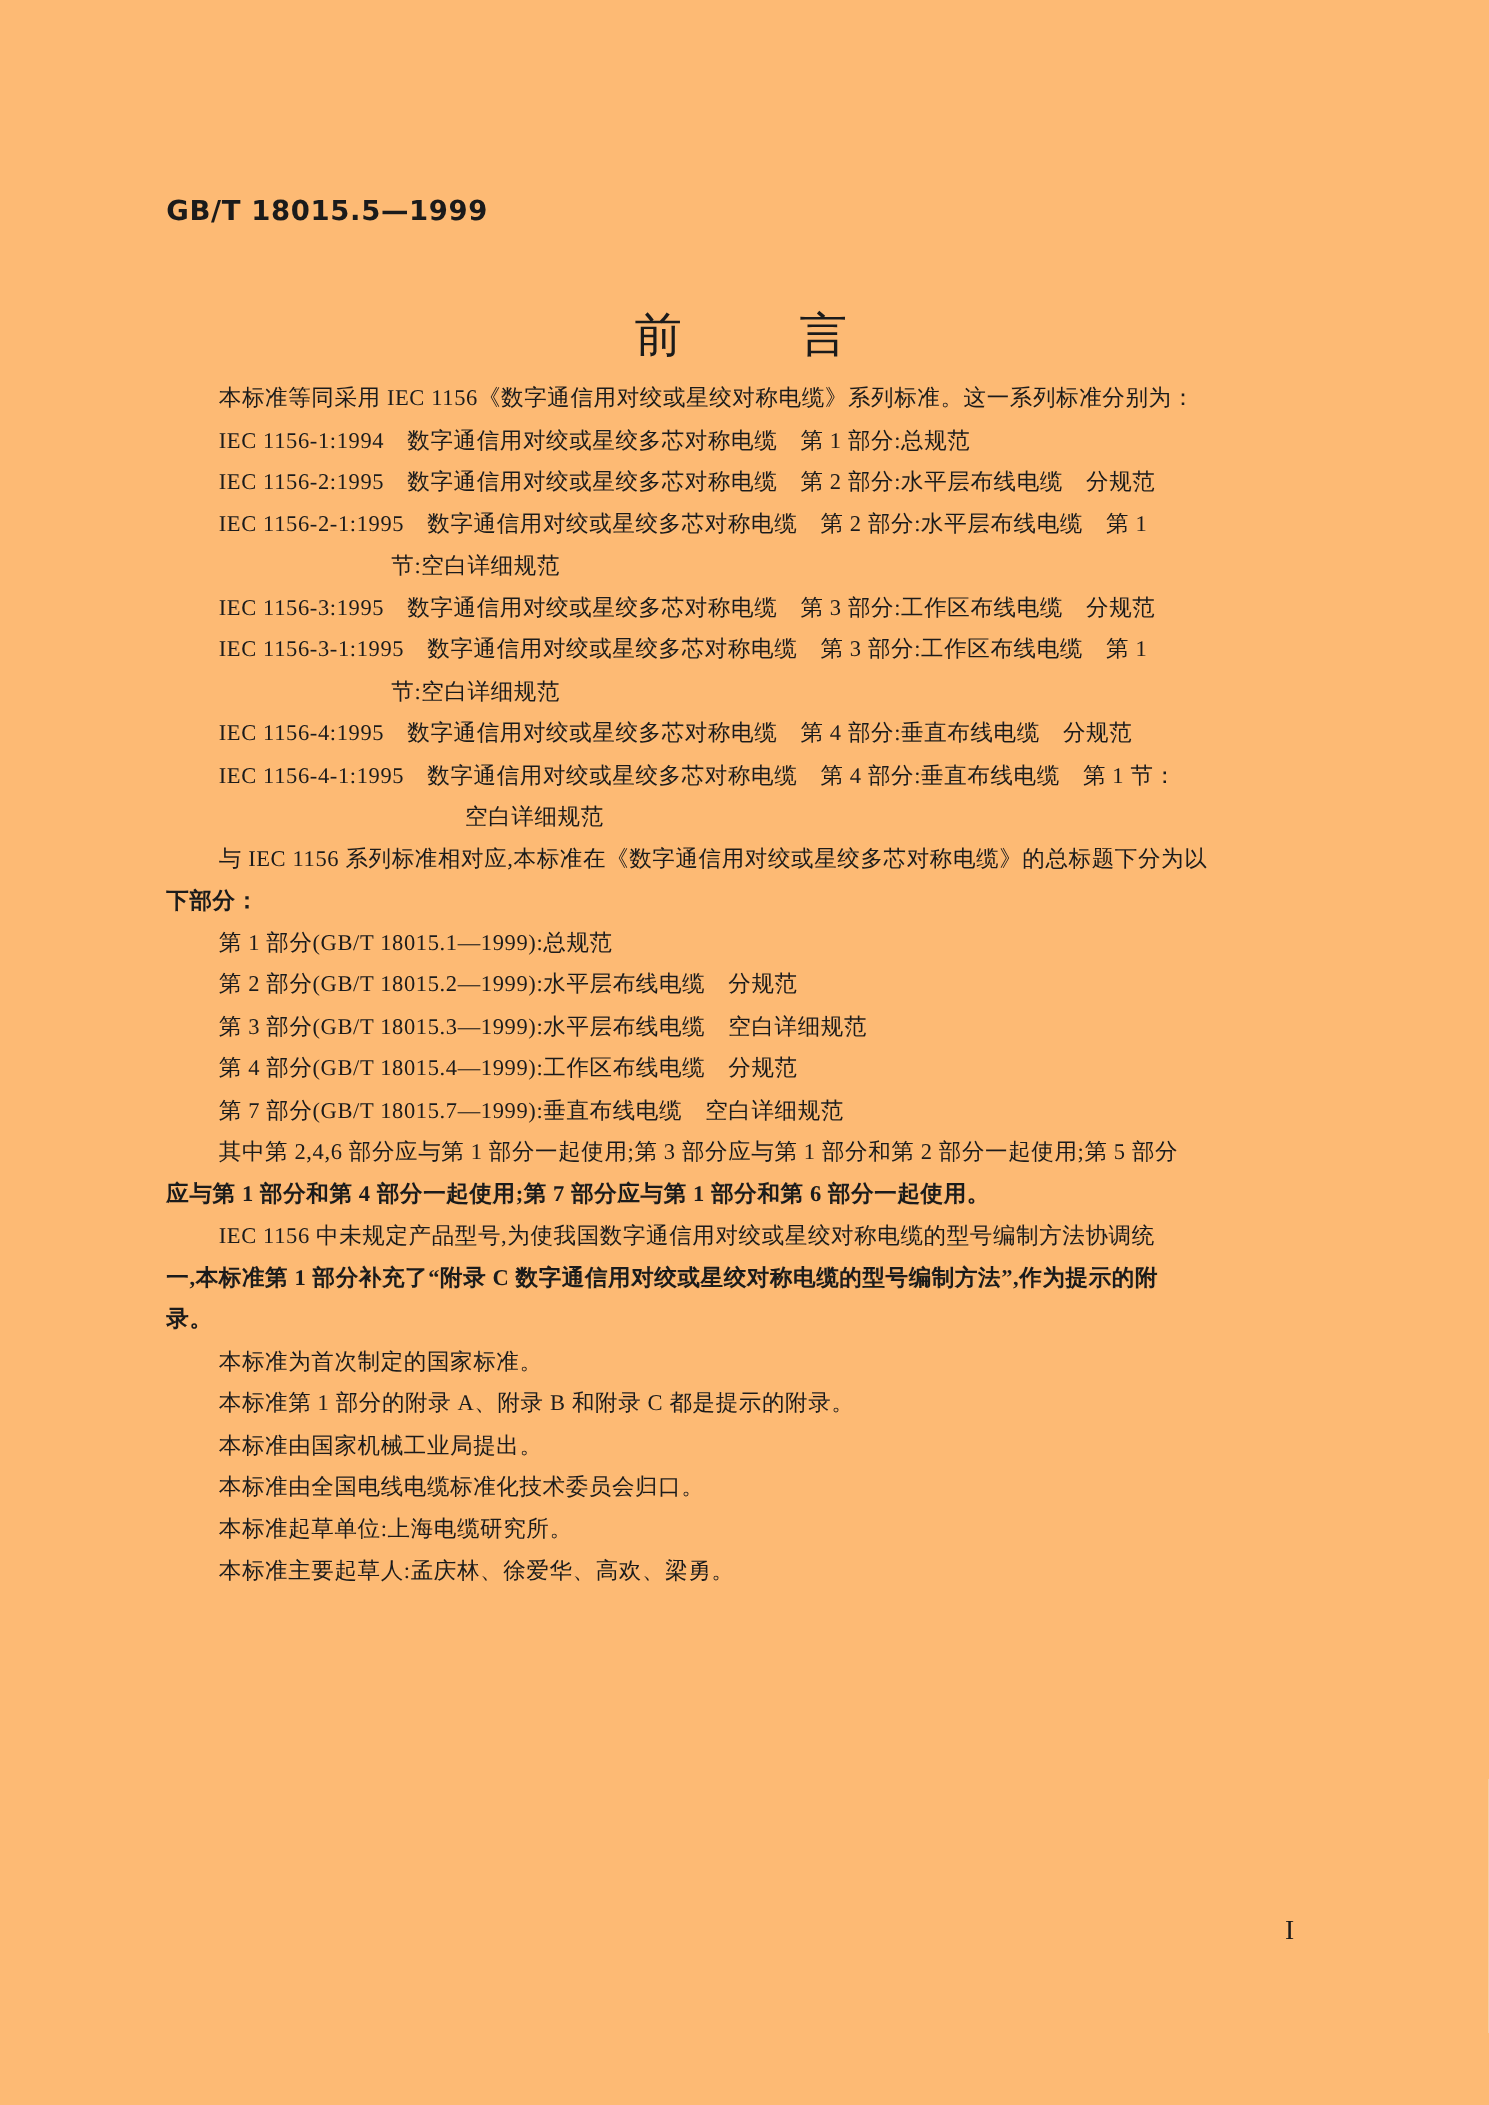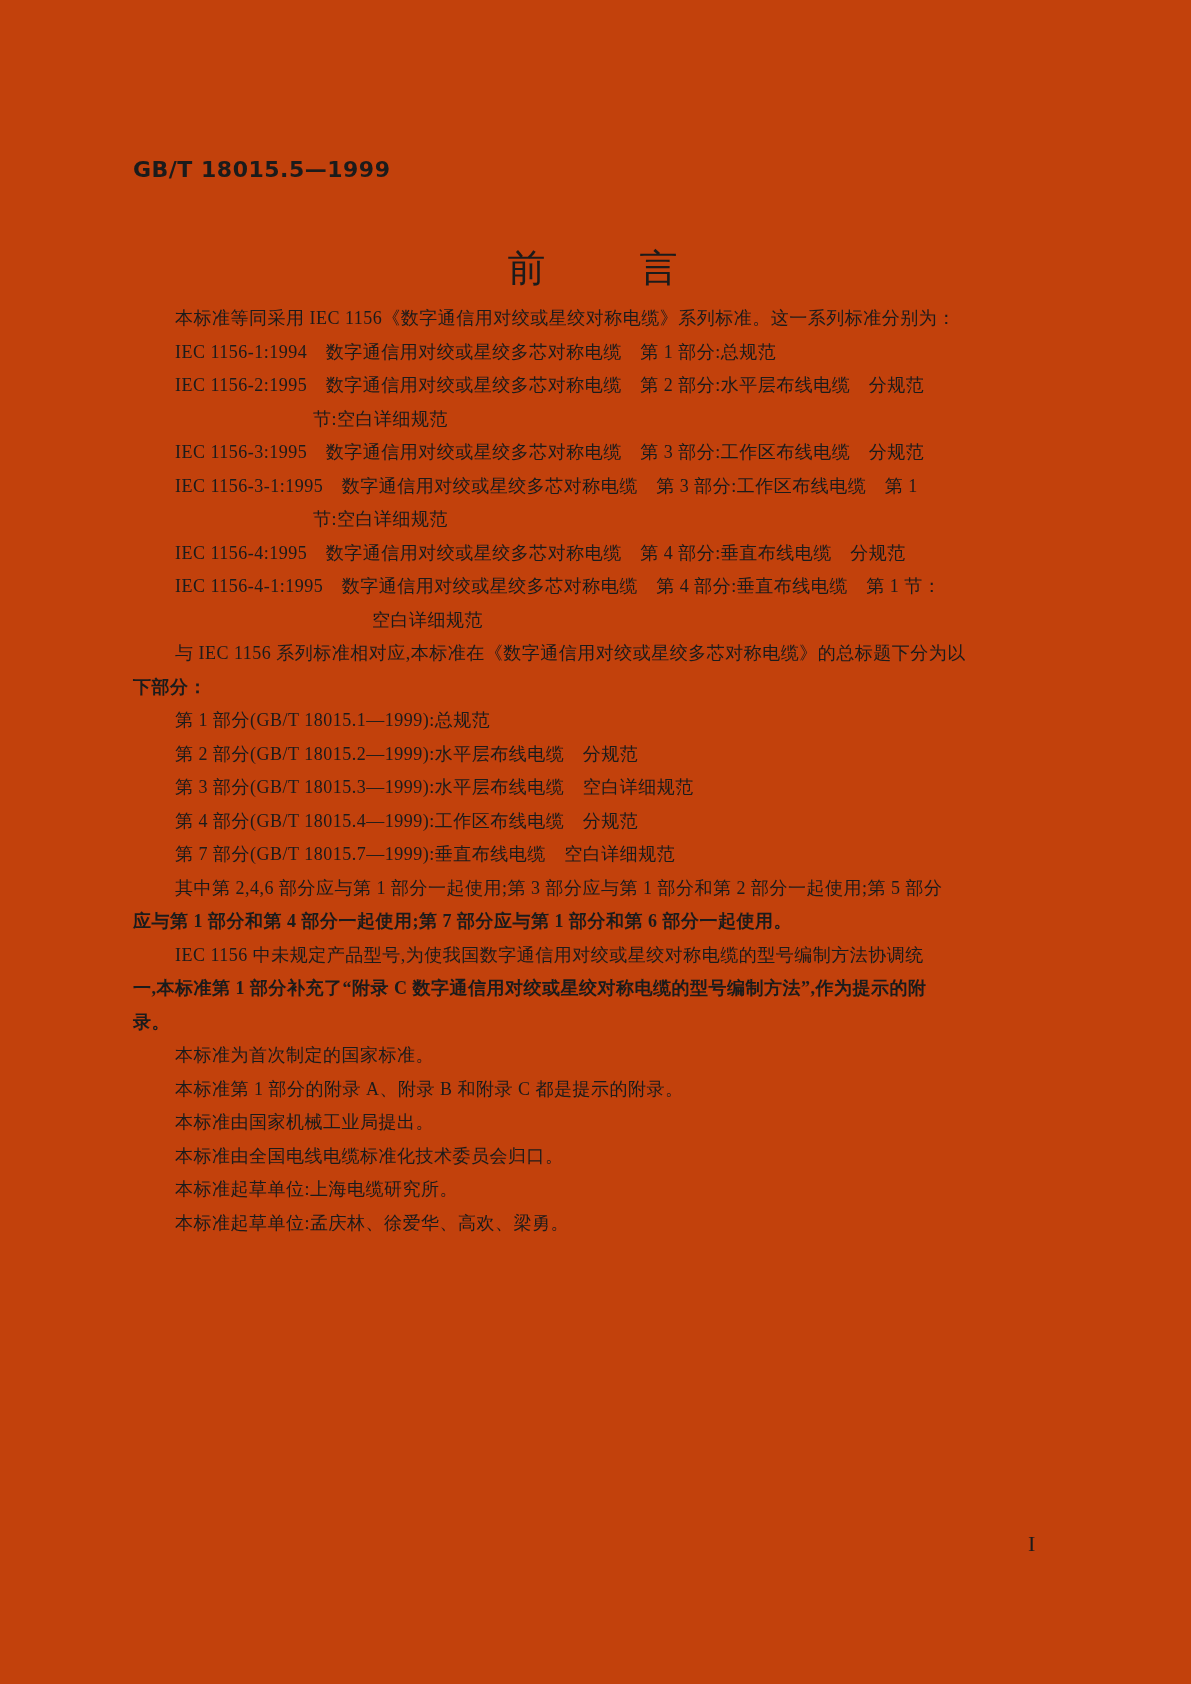--- a/index.html
+++ b/index.html
@@ -1,21 +1,21 @@
 <!DOCTYPE html>
 <html><head>
 <meta charset="utf-8">
 <style>
   html, body { margin: 0; padding: 0; background: #e8e8e8; }
   .page {
     position: relative;
     width: 1191px;
     height: 1684px;
     margin: 0 auto;
-    background: #c2410c;
+    background: #fdba74;
     overflow: hidden;
     font-family: "Liberation Serif", "DejaVu Serif", serif;
     color: #1b1b1b;
   }
   .doc-header {
     position: absolute;
     left: 133px;
     top: 157px;
     font-family: "DejaVu Sans", "Liberation Sans", sans-serif;
     font-weight: bold;
@@ -63,20 +63,21 @@
 
 <div class="page">
   <div class="doc-header">GB/T 18015.5—1999</div>
 
   <h1 class="doc-title">前　　言</h1>
 
   <div class="doc-body">
       <div class="line ind1">本标准等同采用 IEC 1156《数字通信用对绞或星绞对称电缆》系列标准。这一系列标准分别为：</div>
       <div class="line ind1">IEC 1156-1:1994　数字通信用对绞或星绞多芯对称电缆　第 1 部分:总规范</div>
       <div class="line ind1">IEC 1156-2:1995　数字通信用对绞或星绞多芯对称电缆　第 2 部分:水平层布线电缆　分规范</div>
+      <div class="line ind1">IEC 1156-2-1:1995　数字通信用对绞或星绞多芯对称电缆　第 2 部分:水平层布线电缆　第 1</div>
       <div class="line ind2">节:空白详细规范</div>
       <div class="line ind1">IEC 1156-3:1995　数字通信用对绞或星绞多芯对称电缆　第 3 部分:工作区布线电缆　分规范</div>
       <div class="line ind1">IEC 1156-3-1:1995　数字通信用对绞或星绞多芯对称电缆　第 3 部分:工作区布线电缆　第 1</div>
       <div class="line ind2">节:空白详细规范</div>
       <div class="line ind1">IEC 1156-4:1995　数字通信用对绞或星绞多芯对称电缆　第 4 部分:垂直布线电缆　分规范</div>
       <div class="line ind1">IEC 1156-4-1:1995　数字通信用对绞或星绞多芯对称电缆　第 4 部分:垂直布线电缆　第 1 节：</div>
       <div class="line ind3">空白详细规范</div>
       <div class="line ind1">与 IEC 1156 系列标准相对应,本标准在《数字通信用对绞或星绞多芯对称电缆》的总标题下分为以</div>
       <div class="line ind0">下部分：</div>
       <div class="line ind1">第 1 部分(GB/T 18015.1—1999):总规范</div>
@@ -87,17 +88,17 @@
       <div class="line ind1">其中第 2,4,6 部分应与第 1 部分一起使用;第 3 部分应与第 1 部分和第 2 部分一起使用;第 5 部分</div>
       <div class="line ind0">应与第 1 部分和第 4 部分一起使用;第 7 部分应与第 1 部分和第 6 部分一起使用。</div>
       <div class="line ind1">IEC 1156 中未规定产品型号,为使我国数字通信用对绞或星绞对称电缆的型号编制方法协调统</div>
       <div class="line ind0">一,本标准第 1 部分补充了“附录 C 数字通信用对绞或星绞对称电缆的型号编制方法”,作为提示的附</div>
       <div class="line ind0">录。</div>
       <div class="line ind1">本标准为首次制定的国家标准。</div>
       <div class="line ind1">本标准第 1 部分的附录 A、附录 B 和附录 C 都是提示的附录。</div>
       <div class="line ind1">本标准由国家机械工业局提出。</div>
       <div class="line ind1">本标准由全国电线电缆标准化技术委员会归口。</div>
       <div class="line ind1">本标准起草单位:上海电缆研究所。</div>
-      <div class="line ind1">本标准起草单位:孟庆林、徐爱华、高欢、梁勇。</div>
+      <div class="line ind1">本标准主要起草人:孟庆林、徐爱华、高欢、梁勇。</div>
     </div>
 
   <div class="page-number">I</div>
 </div>
 
 </body></html>

